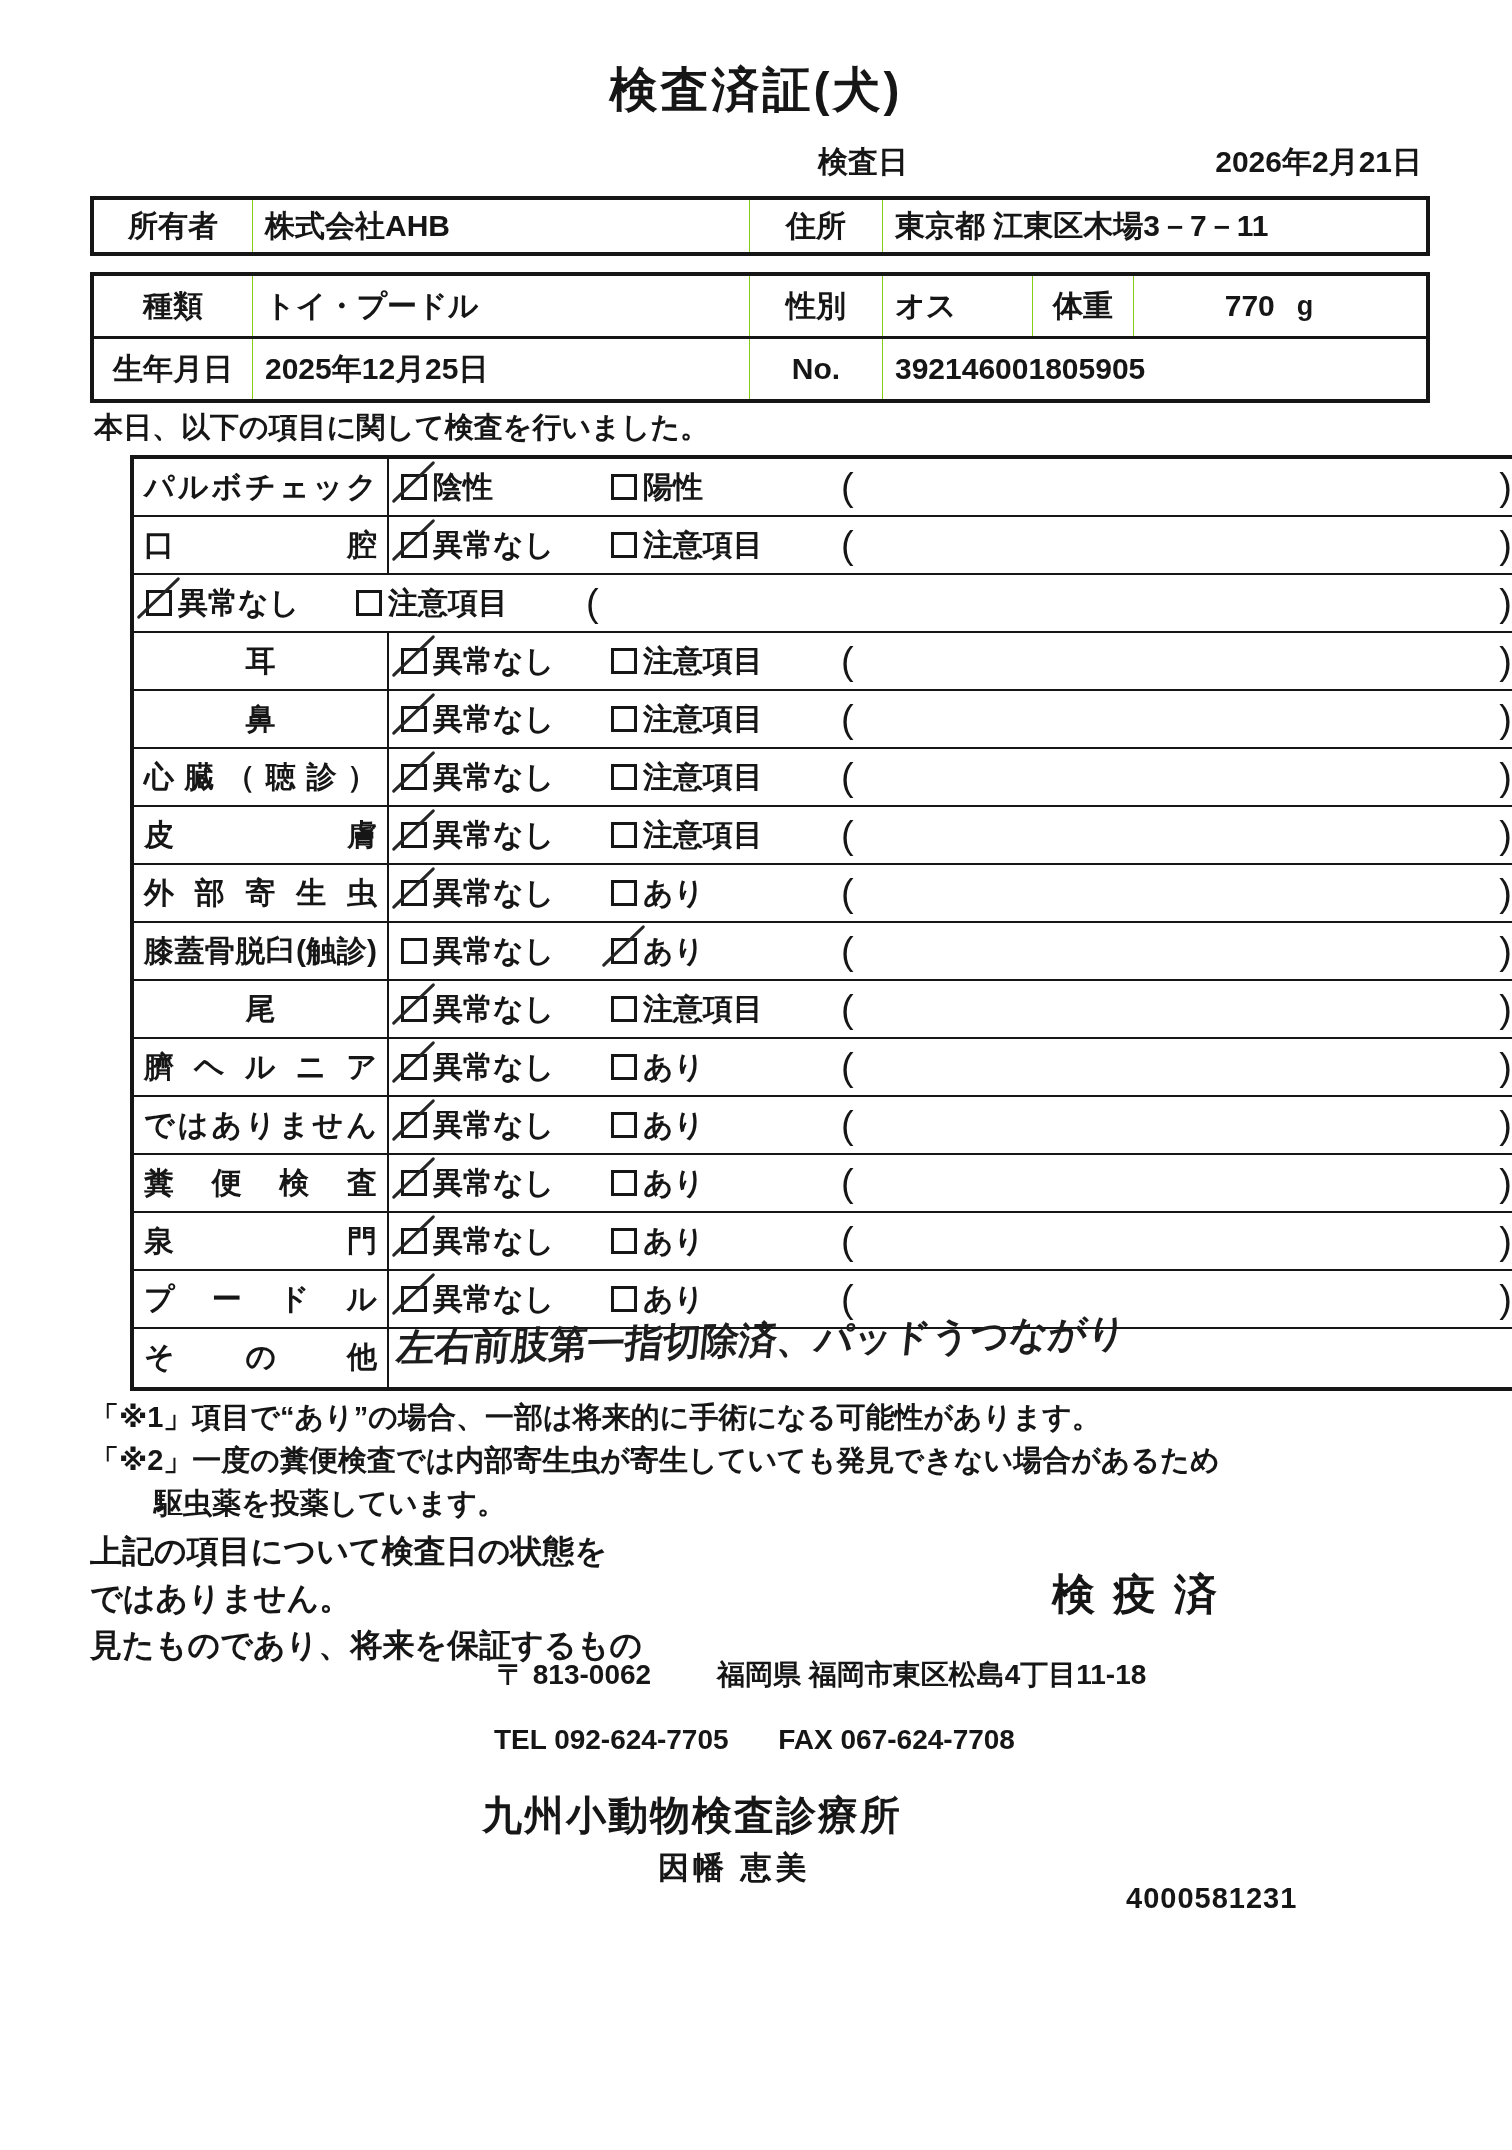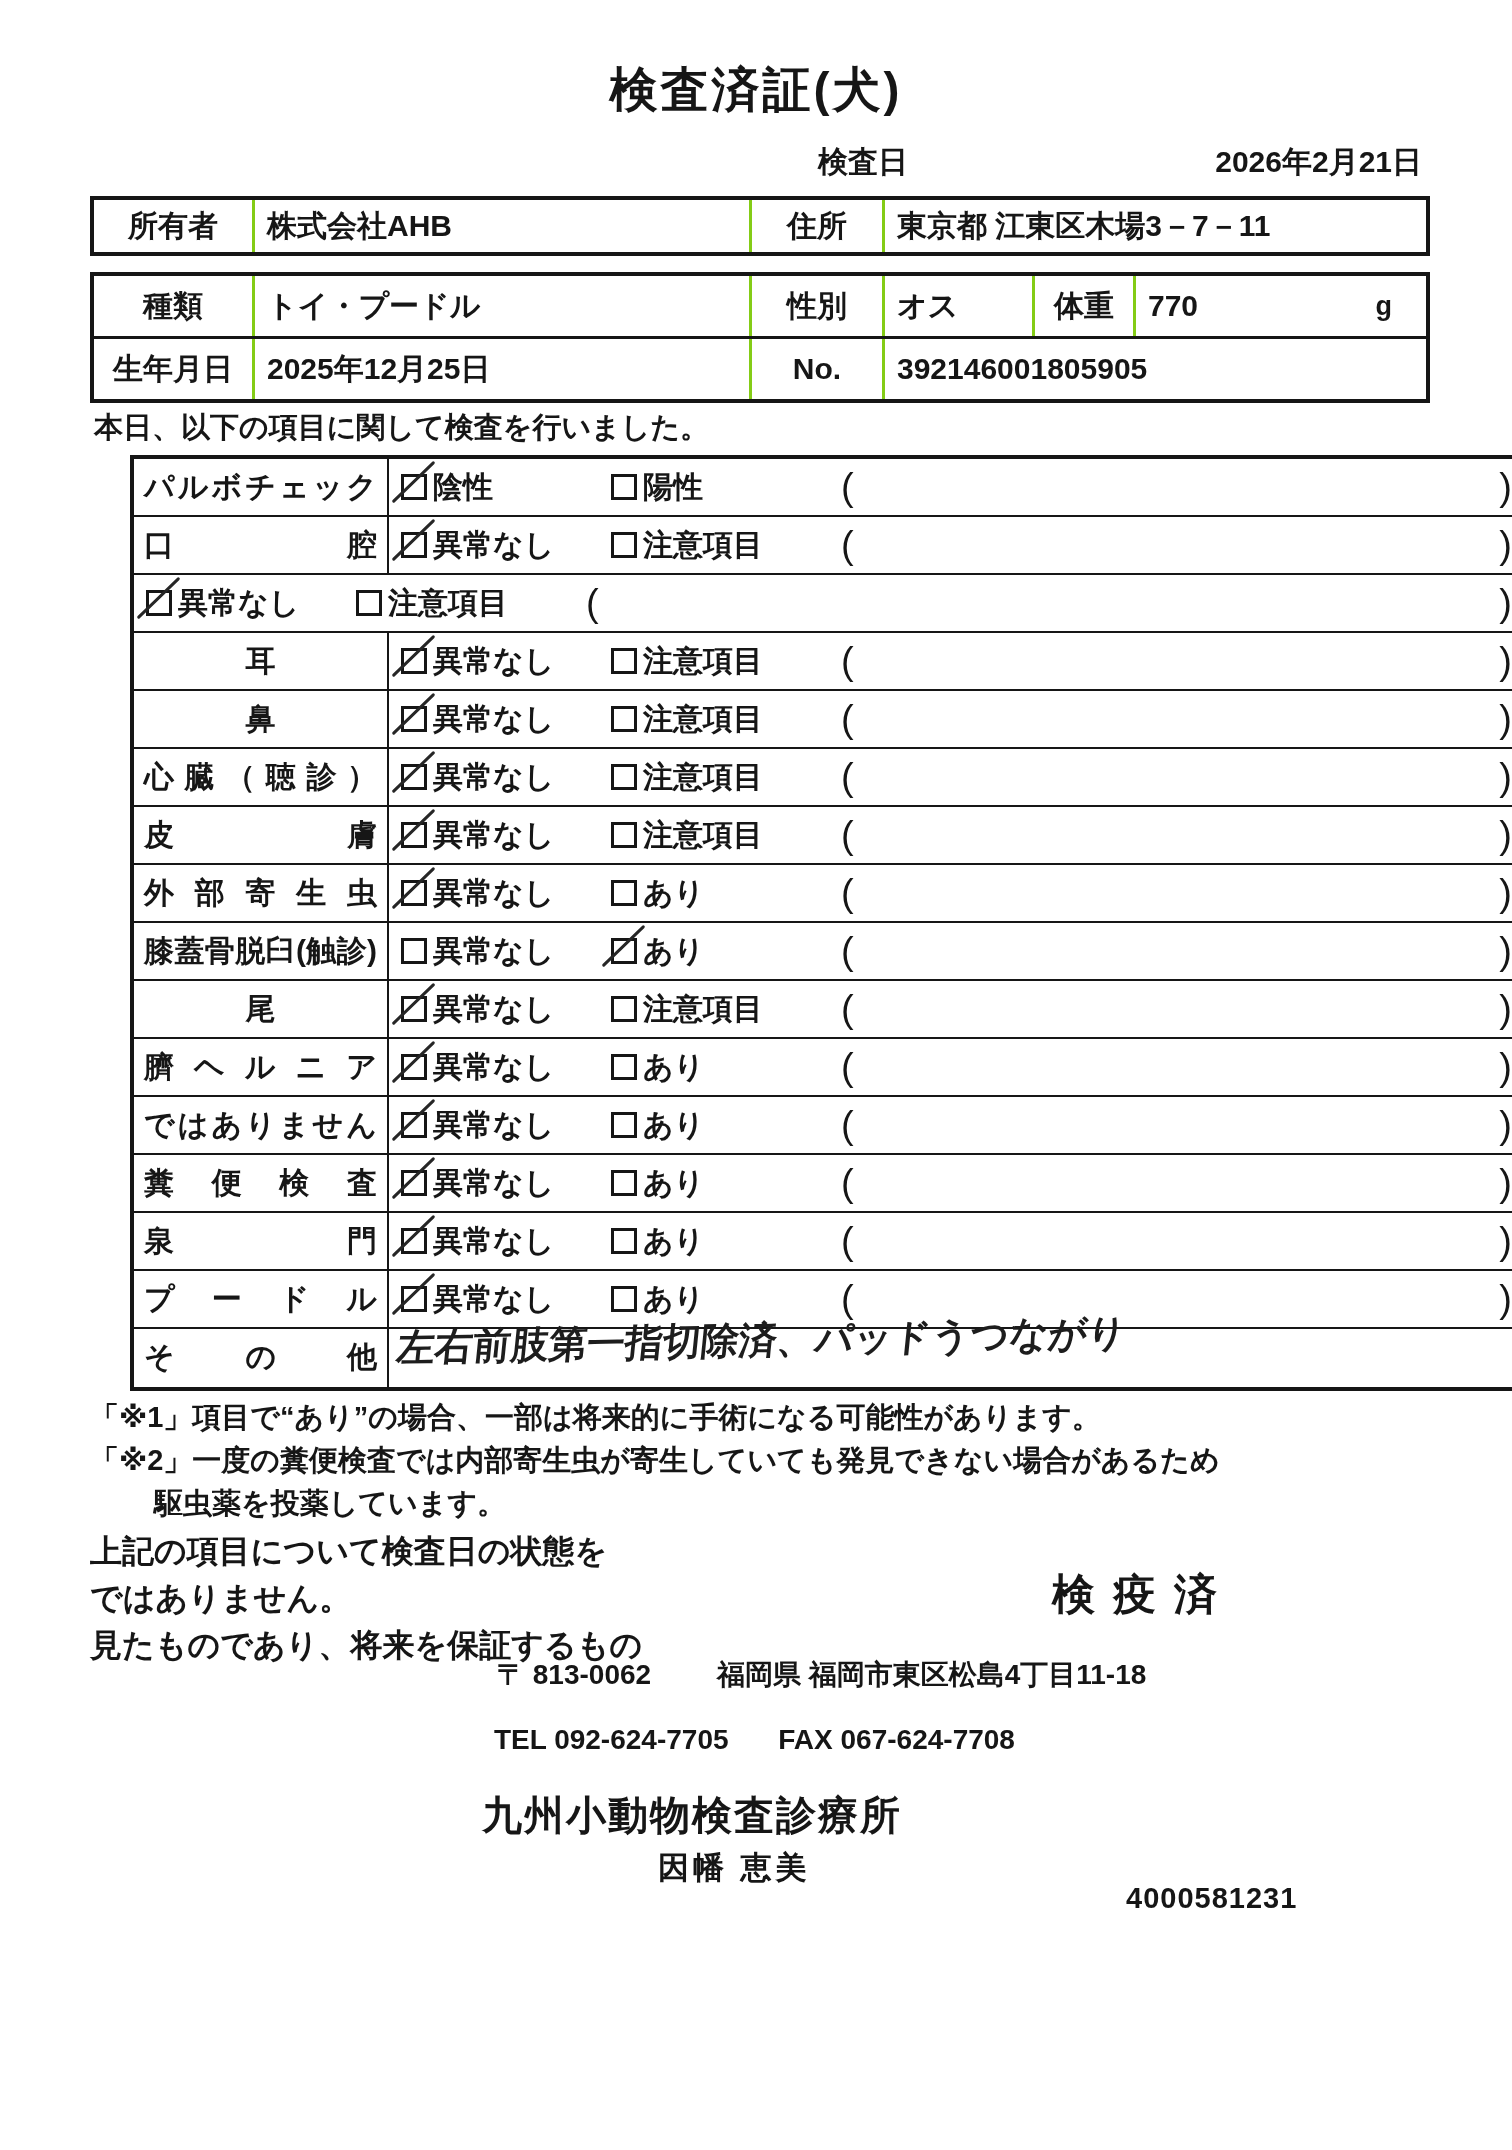--- a/index.html
+++ b/index.html
@@ -21,25 +21,25 @@
   .check-date .val{position:absolute;right:8px;top:0;}
   
   .table-a{position:absolute;left:90px;top:196px;width:1340px;height:60px;
            display:grid;grid-template-columns:158px 497px 133px 1fr;
            border:4px solid #161616;box-sizing:border-box;}
   .table-b{position:absolute;left:90px;top:272px;width:1340px;
            border:4px solid #161616;box-sizing:border-box;}
   .tb-row{display:grid;height:60px;}
   .tb-row1{grid-template-columns:158px 497px 133px 150px 101px 1fr;border-bottom:3px solid #161616;}
   .tb-row2{grid-template-columns:158px 497px 133px 1fr;}
-  .cell{display:flex;align-items:center;font-size:30px;border-left:3px solid #84cc16;
+  .cell{display:flex;align-items:center;font-size:30px;border-left:1px solid #84cc16;
         padding:0 12px;white-space:nowrap;overflow:visible;}
   .cell.first{border-left:none;}
   .cell.lbl{justify-content:center;padding:0 4px;}
-  .cell.num{justify-content:space-between;padding-right:34px;}
+  .cell.num{justify-content:center;padding-right:34px;}
   .unit{font-size:27px;margin-left:22px;}
   .intro{position:absolute;left:94px;top:408px;font-size:29px;}
   
   .exam-table{position:absolute;left:90px;top:455px;width:1402px;
               border:4px solid #161616;box-sizing:border-box;margin-left:40px;}
   .exam-row{position:relative;display:flex;height:58px;border-bottom:2.5px solid #161616;box-sizing:border-box;}
   .exam-row:last-child{border-bottom:none;}
   .exam-label{width:255px;flex:none;border-right:2.5px solid #161616;box-sizing:border-box;
               font-size:30px;line-height:55px;padding:0 10px;
               text-align:justify;text-align-last:justify;white-space:nowrap;overflow:hidden;}

